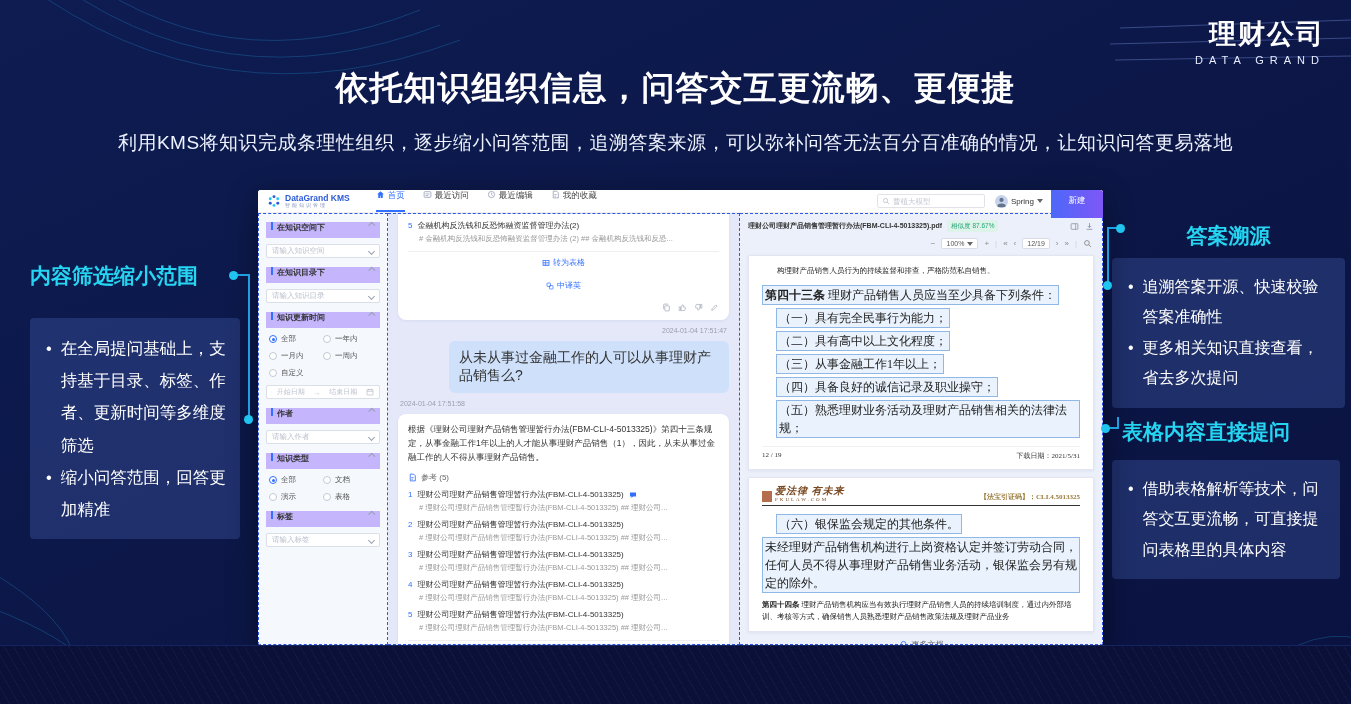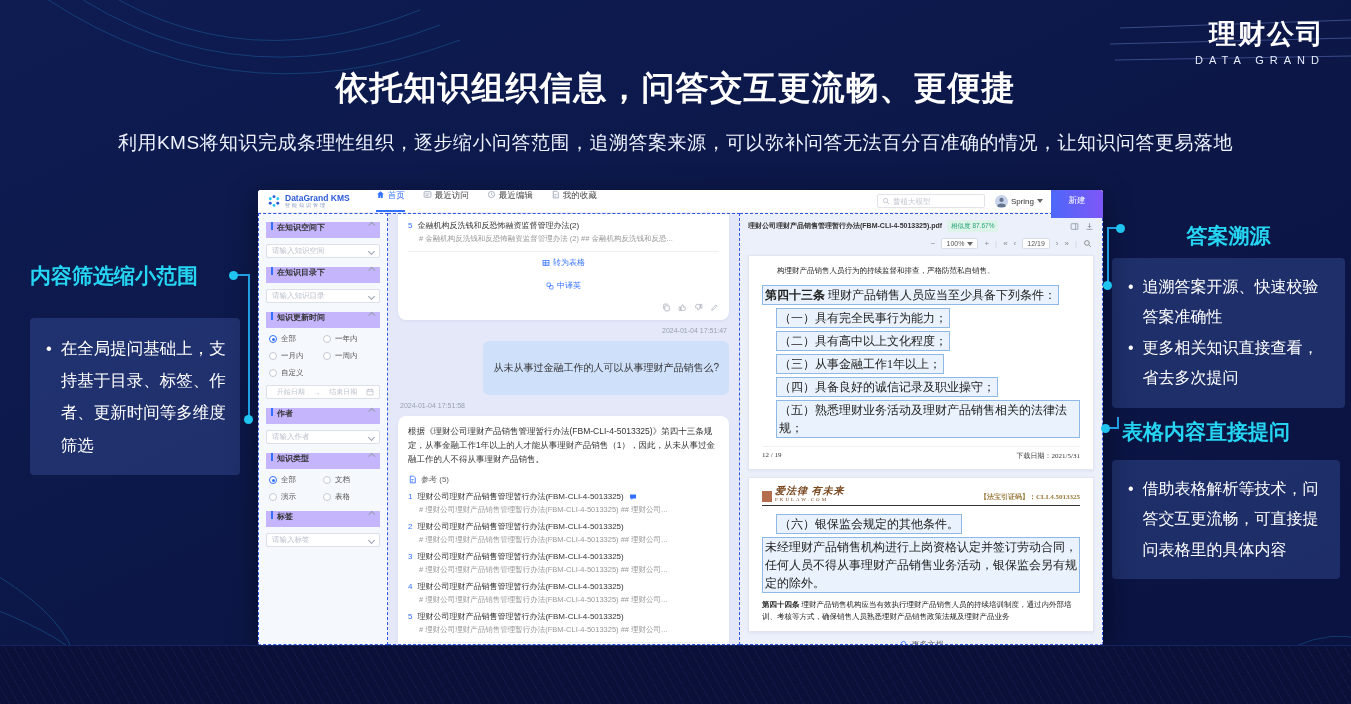--- a/index.html
+++ b/index.html
@@ -101,21 +101,21 @@
   .ref-t { white-space:nowrap; overflow:hidden; text-overflow:ellipsis; }
   .ref-sub { font-size:7.5px; color:#999; margin:3px 0 0 11px; white-space:nowrap; overflow:hidden; text-overflow:ellipsis; }
   .divider { border-top:1px solid #efefef; margin:7px 0 5px; }
   .act-row { display:flex; align-items:center; gap:12px;flex-direction:column; }
   .act { display:flex; align-items:center; gap:3px; color:#3370ff; font-size:8px; cursor:pointer; }
   .act svg { width:8px; height:8px; }
   .act-icons { margin-left:auto; display:flex; align-items:center; gap:7px; color:#a8aebc; }
   .act-icons svg { width:9px; height:9px; cursor:pointer; }
   .tstamp { font-size:7px; color:#9aa0b0; margin:7px 2px; }
   .tstamp.r { text-align:right; }
-  .ububble { background:#cfe0fb; border-radius:6px; padding:20px 10px; font-size:10px;
+  .ububble { background:#cfe0fb; border-radius:6px; padding:8px 10px; font-size:14px;
     color:#333; margin-left:auto; width:fit-content; max-width:280px; }
   .answer { font-size:8.5px; color:#333; line-height:1.65; }
   .refhead { display:flex; align-items:center; gap:4px; font-size:8px; color:#666; margin:8px 0 6px; }
   .refhead svg { width:9px; height:9px; color:#3370ff; }
   .refitem { margin-bottom:6px; }
   .qicon { width:8px; height:8px; color:#3370ff; flex:0 0 auto; align-self:center; }
   .chat-input { margin-top:8px; background:#fff; border-radius:8px; height:62px; position:relative;
     padding:8px 10px; box-shadow:0 1px 4px rgba(40,60,140,.1); }
   .chat-input .typed { font-size:8px; color:#666; }
   .send-btn { position:absolute; right:10px; bottom:8px; width:30px; height:18px; border-radius:5px;
@@ -185,20 +185,23 @@
 
 <div class="title">依托知识组织信息，问答交互更流畅、更便捷</div>
 <div class="subtitle">利用KMS将知识完成条理性组织，逐步缩小问答范围，追溯答案来源，可以弥补问答无法百分百准确的情况，让知识问答更易落地</div>
 
 <div class="ann-left">
   <div class="ann-title">内容筛选缩小范围</div>
   <div class="ann-box">
     <div class="bullet">
         <span>在全局提问基础上，支持基于目录、标签、作者、更新时间等多维度筛选</span>
       </div>
+    <div class="bullet">
+        <span>缩小问答范围，回答更加精准</span>
+      </div>
   </div>
 </div>
 
 <div class="ann-rt">
   <div class="ann-title">答案溯源</div>
   <div class="ann-box">
     <div class="bullet">
         <span>追溯答案开源、快速校验答案准确性</span>
       </div>
     <div class="bullet">

